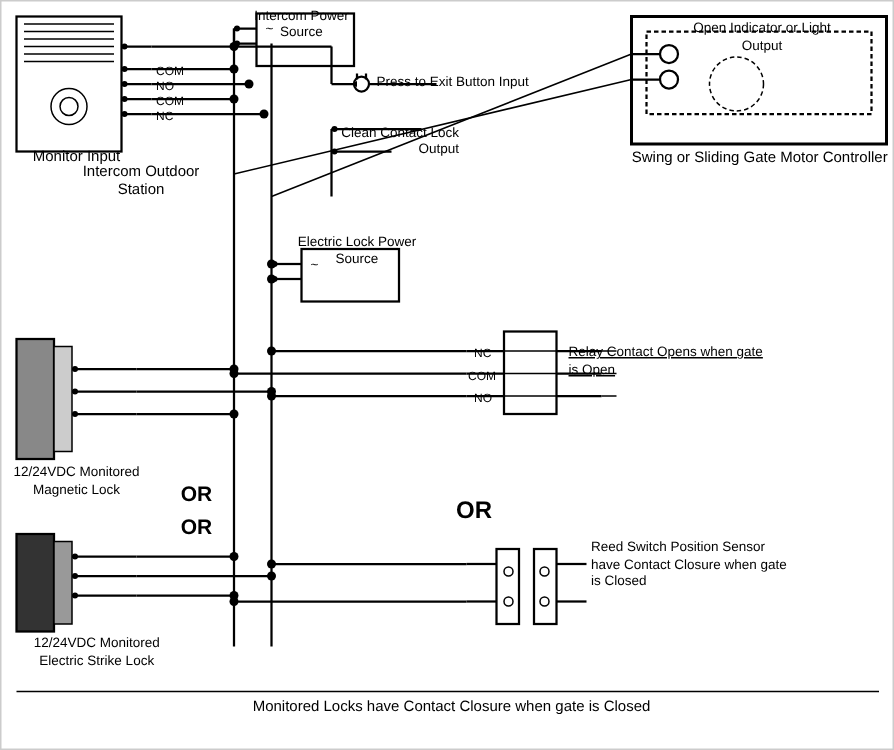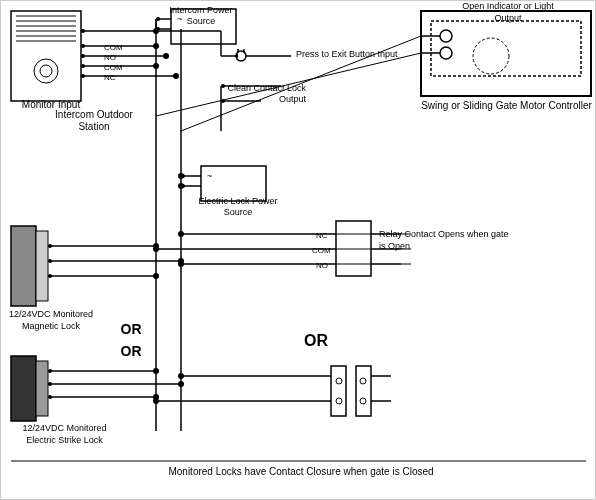--- a/index.html
+++ b/index.html
@@ -232,54 +232,60 @@
     <span>Monitor Input</span>
   </div>
   <div class="label" style="left:5px; top:108px; width:80px; text-align:center;margin-left:48px;">
     <span>Intercom Outdoor
 Station</span>
   </div>
   <div class="label" style="left:165px; top:4px; width:70px; text-align:center; font-size:9px;">
     <span>Intercom
 Power Source</span>
   </div>
-  <div class="label" style="left:250px; top:48px; width:130px; text-align:left; font-size:9px;margin-left:45px;">
+  <div class="label" style="left:250px; top:48px; width:130px; text-align:left; font-size:9px;">
     <span>Press to Exit Button Input</span>
   </div>
   <div class="label" style="left:205px; top:82px; width:100px; text-align:right; font-size:9px;">
     <span>Clean Contact
 Lock Output</span>
   </div>
-  <div class="label" style="left:197px; top:155px; width:80px; text-align:center; font-size:9px;margin-top:40px;">
+  <div class="label" style="left:197px; top:155px; width:80px; text-align:center; font-size:9px;">
     <span>Electric Lock
 Power Source</span>
   </div>
   <div class="label" style="left:5px; top:308px; width:90px; text-align:center; font-size:9px; line-height:1.3;">
     <span>12/24VDC Monitored
 Magnetic Lock</span>
   </div>
   <div class="label" style="left:5px; top:422px; width:95px; text-align:center; font-size:9px; line-height:1.3;margin-left:11px;">
     <span>12/24VDC Monitored
 Electric Strike Lock</span>
   </div>
   <div class="label" style="left:115px; top:320px; width:30px; font-size:14px; font-weight:bold;">
     <span>OR</span>
   </div>
   <div class="label" style="left:115px; top:342px; width:30px; font-size:14px; font-weight:bold;">
     <span>OR</span>
   </div>
   <div class="label" style="left:295px; top:330px; width:40px; font-size:16px; font-weight:bold;">OR</div>
-  <div class="label" style="left:378px; top:228px; width:130px; text-align:left; font-size:9px; line-height:1.3;">
+  <div class="label" style="left:378px; top:228px; width:130px; text-align:left; font-size:9px; line-height:1.3;text-decoration:underline;">
     <span>Relay Contact Opens
 when gate is Open</span>
+  </div>
+  <div class="label" style="left:393px; top:358px; width:135px; text-align:left; font-size:9px; line-height:1.3;">
+    <span>Reed Switch Position
+Sensor have Contact
+Closure when gate is
+Closed</span>
   </div>
   <div class="label" style="left:418px; top:98px; width:175px; text-align:center; font-size:10px; line-height:1.3;">
     <span>Swing or Sliding Gate
 Motor Controller</span>
   </div>
-  <div class="label" style="left:447px; top:0; width:120px; text-align:center; font-size:9px; line-height:1.3;">
+  <div class="label" style="left:447px; top:12px; width:120px; text-align:center; font-size:9px; line-height:1.3;">
     <span>Open Indicator
 or Light Output</span>
   </div>
   <div class="label" style="left:130px; top:465px; width:340px; text-align:center; font-size:10px;">
     <span>Monitored Locks have Contact Closure when gate is Closed</span>
   </div>
 </div>
 
 </body></html>

